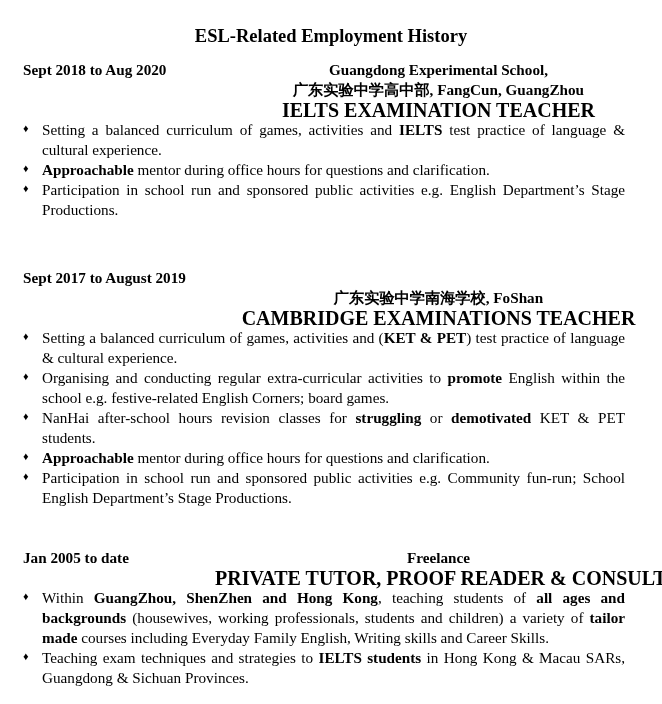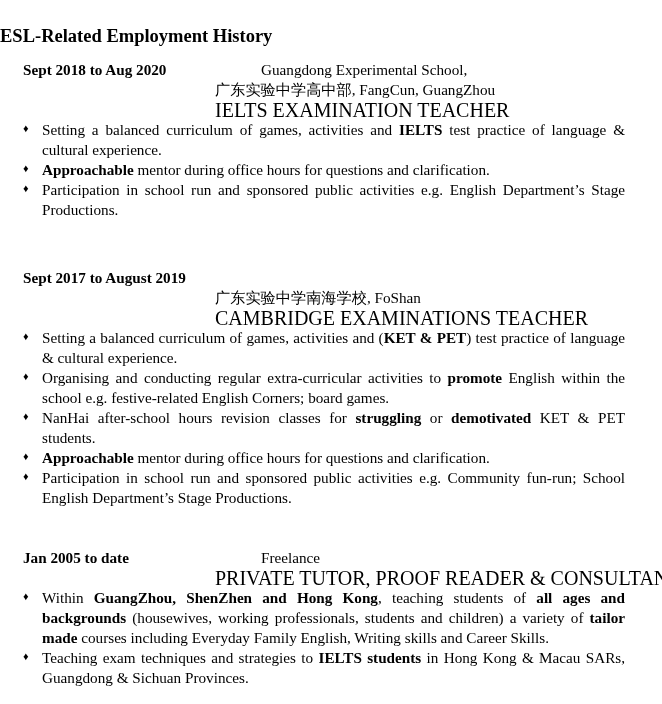--- a/index.html
+++ b/index.html
@@ -4,26 +4,26 @@
 <style>
   html, body { margin: 0; padding: 0; background: #ffffff; }
   body {
     width: 662px; height: 704px; overflow: hidden;
     font-family: "Liberation Serif", "DejaVu Serif", serif;
     color: #000; font-size: 15.2px; line-height: 20px;
   }
   .page { position: relative; width: 662px; height: 704px; }
   .title {
     position: absolute; top: 24px; left: 0; width: 662px;
-    font-weight: bold; font-size: 18.5px; line-height: 24px;
+    text-align: center; font-weight: bold; font-size: 18.5px; line-height: 24px;
   }
   .section { position: absolute; left: 0; width: 662px; }
-  .header-row { position: relative; height: 20px; padding-left: 46px; }
+  .header-row { position: relative; height: 20px; }
   .date { position: absolute; left: 23px; font-weight: bold; white-space: nowrap; }
-  .info-line { position: relative; margin-left: 215px; font-weight: normal; height: 20px; white-space: nowrap; }
+  .info-line { position: relative; margin-left: 215px; font-weight: bold; height: 20px; white-space: nowrap; text-align: center; }
   .role { font-size: 20px; }
   ul.bullets { list-style: none; margin: 0; padding: 0; }
   ul.bullets li {
     position: relative; padding-left: 42px; padding-right: 37px;
     text-align: justify;
   }
   ul.bullets li .diamond {
     position: absolute; left: 23px; top: 1px; font-size: 11px; line-height: 14px;
   }
   b { font-weight: bold; }

